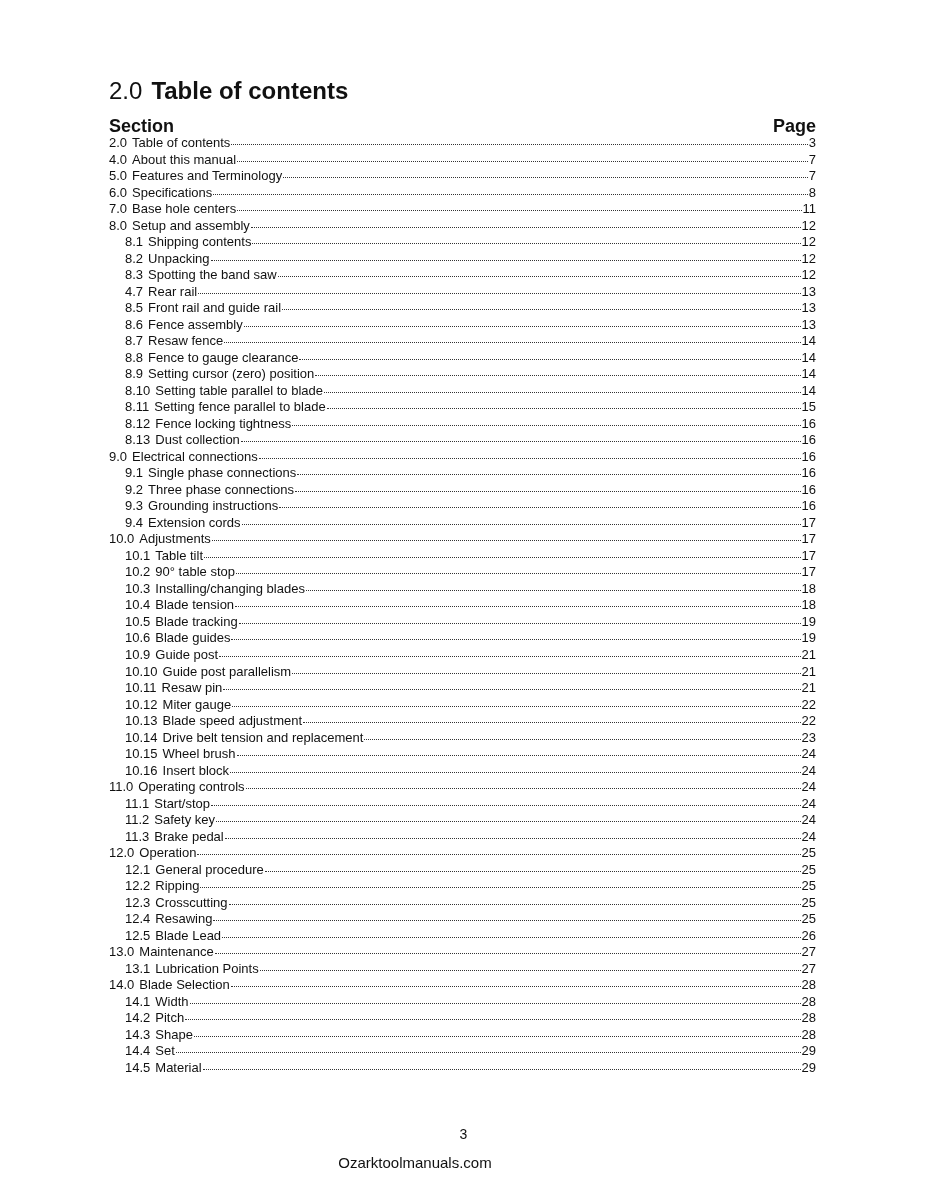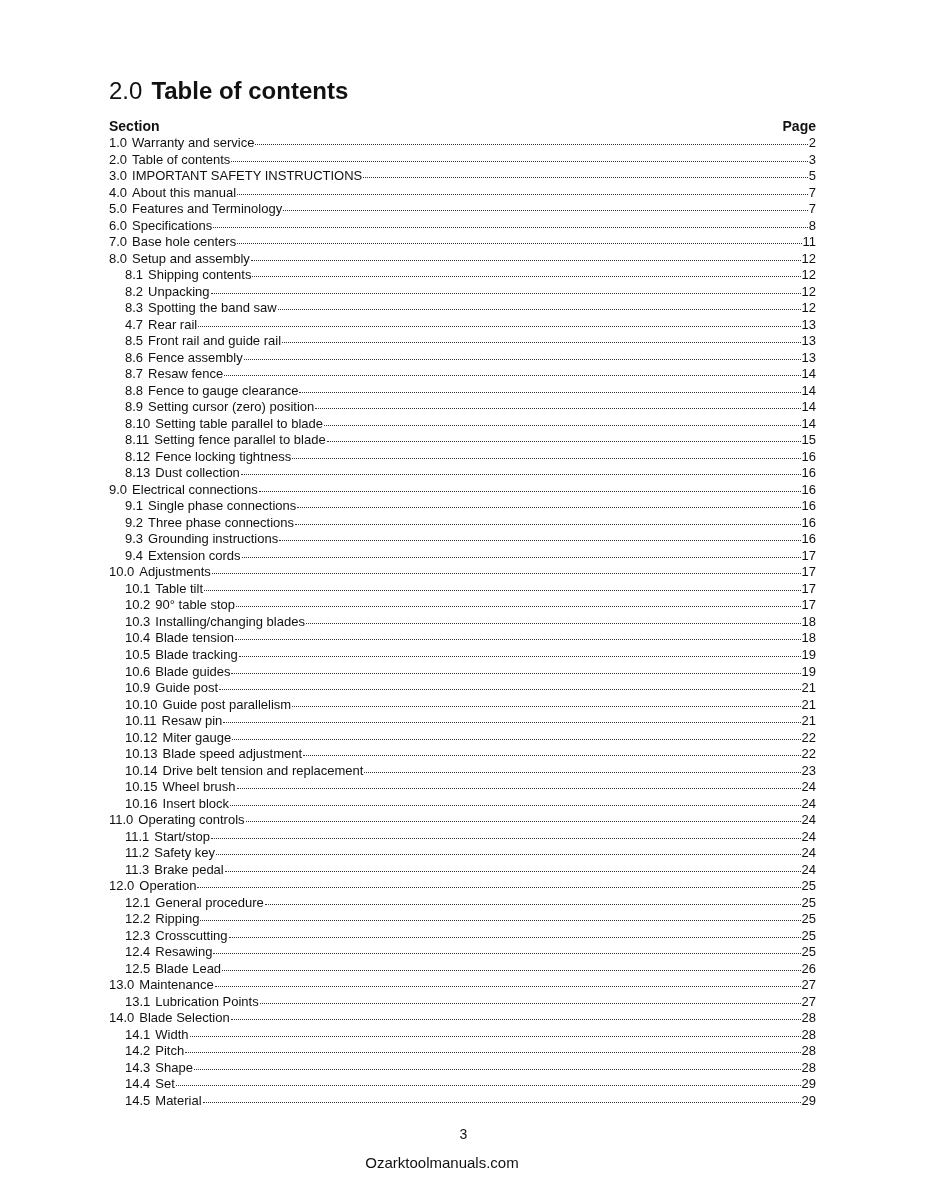--- a/index.html
+++ b/index.html
@@ -11,71 +11,61 @@
       position: absolute; left: 109px; top: 76px;
       font-size: 24px; line-height: 30px; white-space: nowrap;
     }
     .title .num { font-weight: normal; margin-right: 9px; }
     .title .txt { font-weight: bold; }
     .toc {
       position: absolute; left: 109px; top: 118px; width: 707px;
     }
     .hdr {
       display: flex; justify-content: space-between; align-items: flex-end;
-      font-weight: bold; font-size: 14px; height: 17px; line-height: 17px;
+      font-weight: bold; font-size: 18px; height: 17px; line-height: 17px;
     }
     .row {
       display: flex; align-items: baseline;
       font-size: 13px; height: 16.53px; line-height: 16.53px; white-space: nowrap;
     }
     .row.l2 { padding-left: 16px; justify-content: flex-end; }
     .row .lbl { flex: 0 0 auto; }
     .row .lbl .n { margin-right: 5px; }
     .row .dots {
       flex: 1 1 auto; overflow: hidden; margin: 0 1px;
       border-bottom: 1.5px dotted #333; height: 0; align-self: baseline;
       transform: translateY(-2px);
     }
     .row .pg { flex: 0 0 auto; text-align: right; }
     .footer-page {
       position: absolute; left: 0; width: 927px; top: 1126px;
       text-align: center; font-size: 14px;
     }
     .footer-site {
       position: absolute; left: 0; width: 830px; top: 1154px;
-      text-align: center; font-size: 15px; padding-left: 27px;
+      text-align: center; font-size: 15px;
     }
   </style>
 </head>
 <body>
 
 <div class="title">
   <span class="num">2.0</span><span class="txt">Table of contents</span>
 </div>
 
 <div class="toc">
   <div class="hdr">
     <span>Section</span>
     <span>Page</span>
   </div>
   <div id="toc-rows">
       <div class="row">
-        <span class="lbl"><span class="n">1.0</span><span>Warranty and service</span></span>
-        <span class="dots"></span>
-        <span class="pg">2</span>
-      </div>
-      <div class="row">
         <span class="lbl"><span class="n">2.0</span><span>Table of contents</span></span>
         <span class="dots"></span>
         <span class="pg">3</span>
-      </div>
-      <div class="row">
-        <span class="lbl"><span class="n">3.0</span><span>IMPORTANT SAFETY INSTRUCTIONS</span></span>
-        <span class="dots"></span>
-        <span class="pg">5</span>
       </div>
       <div class="row">
         <span class="lbl"><span class="n">4.0</span><span>About this manual</span></span>
         <span class="dots"></span>
         <span class="pg">7</span>
       </div>
       <div class="row">
         <span class="lbl"><span class="n">5.0</span><span>Features and Terminology</span></span>
         <span class="dots"></span>
         <span class="pg">7</span>

